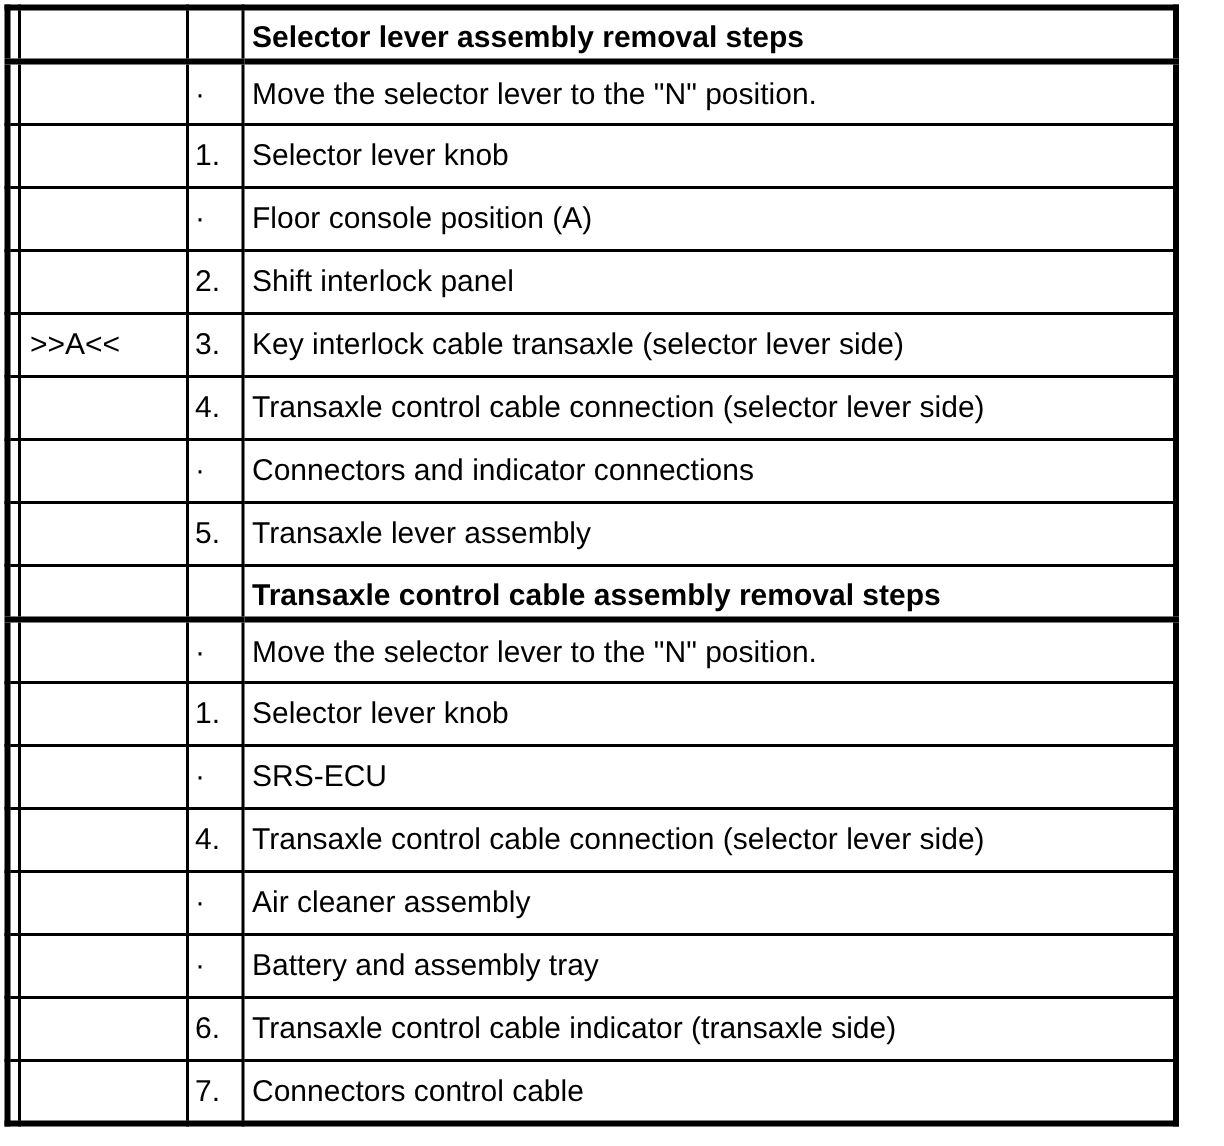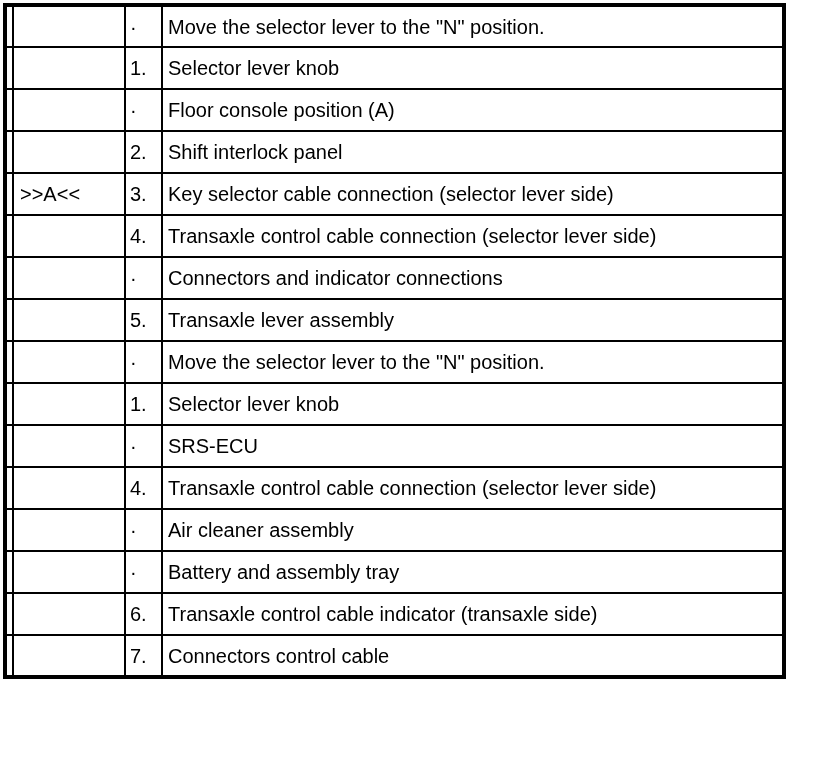--- a/index.html
+++ b/index.html
@@ -57,20 +57,26 @@
 <div class="table-wrap">
   <table class="steps">
     <colgroup>
       <col class="c1">
         <col class="c2">
         <col class="c3">
         <col class="c4">
     </colgroup>
     <tbody>
 
+      <tr class="header-row">
+        <td class="spacer-cell"></td>
+        <td class="marker-cell"></td>
+        <td class="step-cell"></td>
+        <td class="desc-cell">Selector lever assembly removal steps</td>
+      </tr>
 
       <tr class="body-row">
         <td class="spacer-cell"></td>
         <td class="marker-cell"></td>
         <td class="step-cell">·</td>
         <td class="desc-cell">Move the selector lever to the "N" position.</td>
       </tr>
 
       <tr class="body-row">
         <td class="spacer-cell"></td>
@@ -90,21 +96,21 @@
         <td class="spacer-cell"></td>
         <td class="marker-cell"></td>
         <td class="step-cell">2.</td>
         <td class="desc-cell">Shift interlock panel</td>
       </tr>
 
       <tr class="body-row">
         <td class="spacer-cell"></td>
         <td class="marker-cell">&gt;&gt;A&lt;&lt;</td>
         <td class="step-cell">3.</td>
-        <td class="desc-cell">Key selector cable connection (selector lever side)</td>
+        <td class="desc-cell">Key interlock cable transaxle (selector lever side)</td>
       </tr>
 
       <tr class="body-row">
         <td class="spacer-cell"></td>
         <td class="marker-cell"></td>
         <td class="step-cell">4.</td>
         <td class="desc-cell">Transaxle control cable connection (selector lever side)</td>
       </tr>
 
       <tr class="body-row">
@@ -114,20 +120,26 @@
         <td class="desc-cell">Connectors and indicator connections</td>
       </tr>
 
       <tr class="body-row">
         <td class="spacer-cell"></td>
         <td class="marker-cell"></td>
         <td class="step-cell">5.</td>
         <td class="desc-cell">Transaxle lever assembly</td>
       </tr>
 
+      <tr class="header-row">
+        <td class="spacer-cell"></td>
+        <td class="marker-cell"></td>
+        <td class="step-cell"></td>
+        <td class="desc-cell">Transaxle control cable assembly removal steps</td>
+      </tr>
 
       <tr class="body-row">
         <td class="spacer-cell"></td>
         <td class="marker-cell"></td>
         <td class="step-cell">·</td>
         <td class="desc-cell">Move the selector lever to the "N" position.</td>
       </tr>
 
       <tr class="body-row">
         <td class="spacer-cell"></td>

